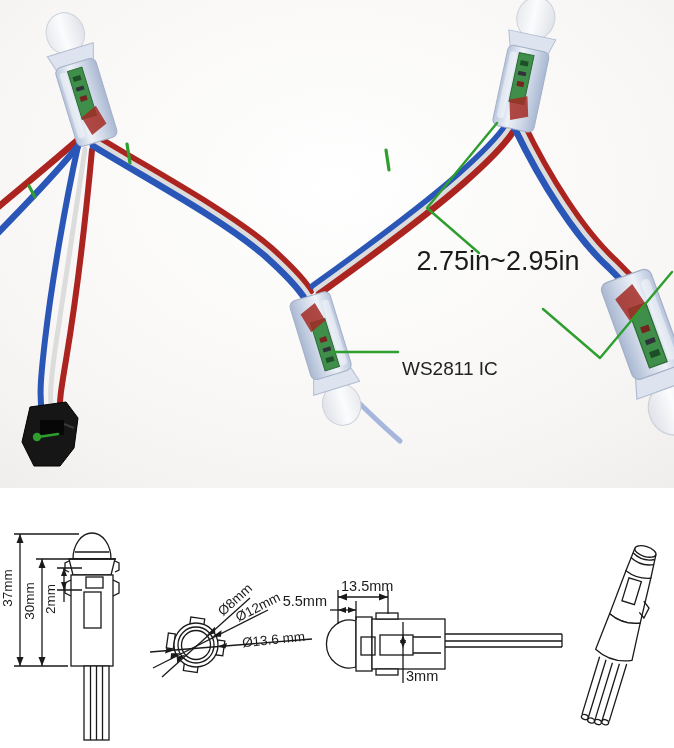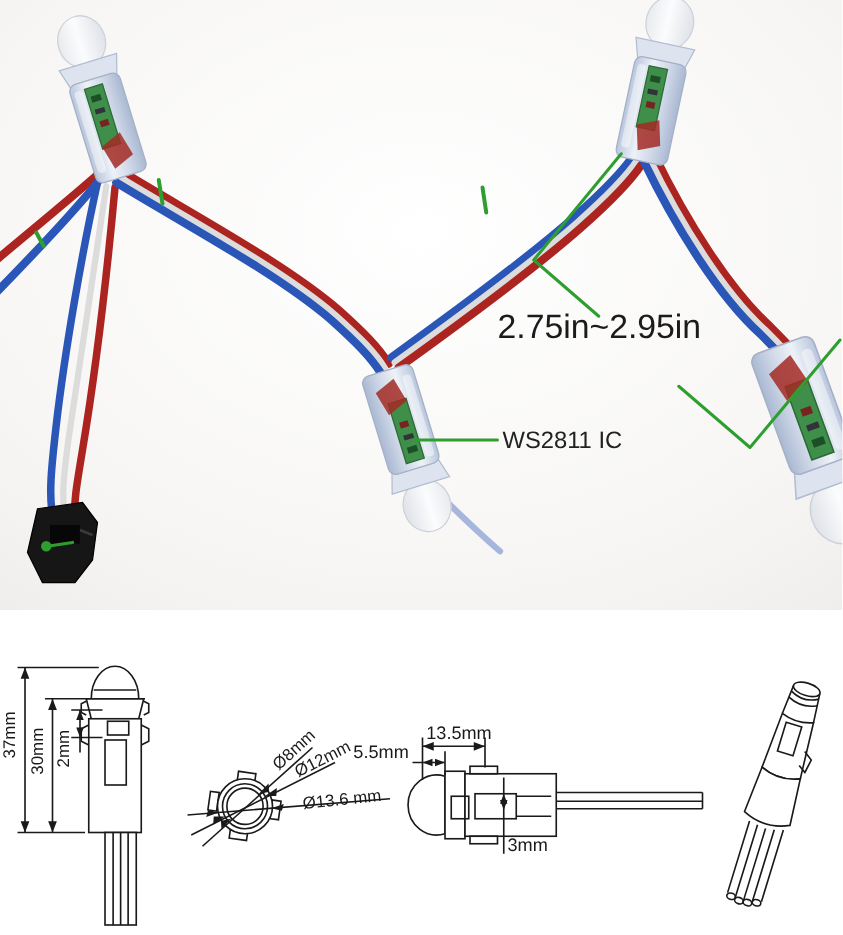--- a/index.html
+++ b/index.html
@@ -1,21 +1,21 @@
 <!DOCTYPE html>
 <html><head>
 <meta charset="utf-8">
 <style>
   html,body{margin:0;padding:0;background:#ffffff;}
   .canvas{position:relative;width:674px;height:748px;background:#ffffff;overflow:hidden;
           font-family:"Liberation Sans","DejaVu Sans",sans-serif;}
   .canvas svg{position:absolute;left:0;top:0;}
-  .ann-spacing{position:absolute;left:398px;top:244px;width:200px;text-align:left;
+  .ann-spacing{position:absolute;left:398px;top:244px;width:200px;text-align:center;
                font-size:27px;line-height:34px;color:#1b1b1b;letter-spacing:0px;}
-  .ann-ic{position:absolute;left:402px;top:342px;font-size:19px;color:#222;}
+  .ann-ic{position:absolute;left:402px;top:358px;font-size:19px;color:#222;}
   text{fill:#1a1a1a;}
   .dimtxt{font-size:13.5px;}
   .dimtxt2{font-size:14.5px;}
   .tech{stroke:#1a1a1a;stroke-width:1.3;fill:none;}
   .techf{stroke:#1a1a1a;stroke-width:1.3;fill:#ffffff;}
   .arr{fill:#1a1a1a;stroke:none;}
 </style>
 </head>
 <body>
 

